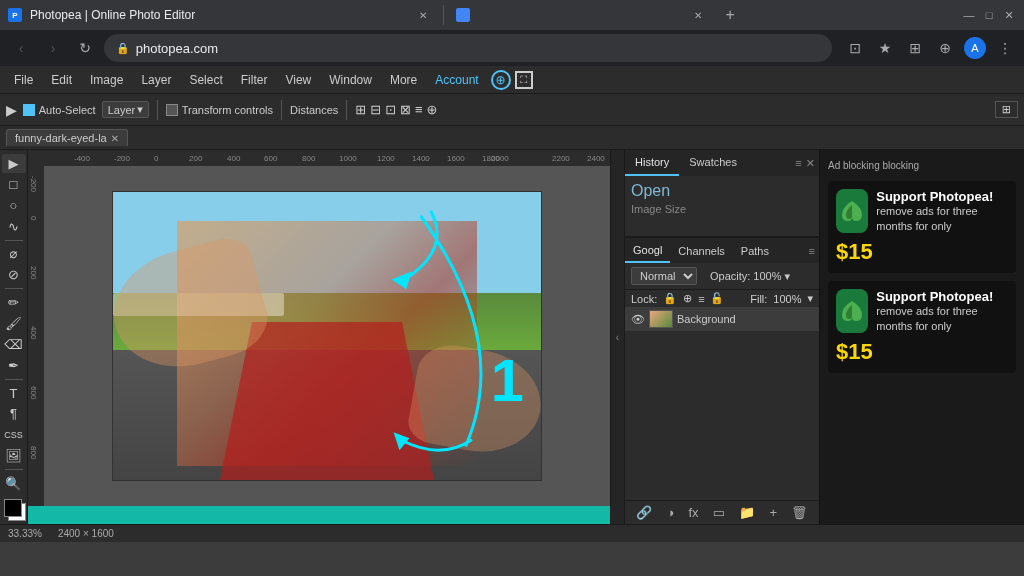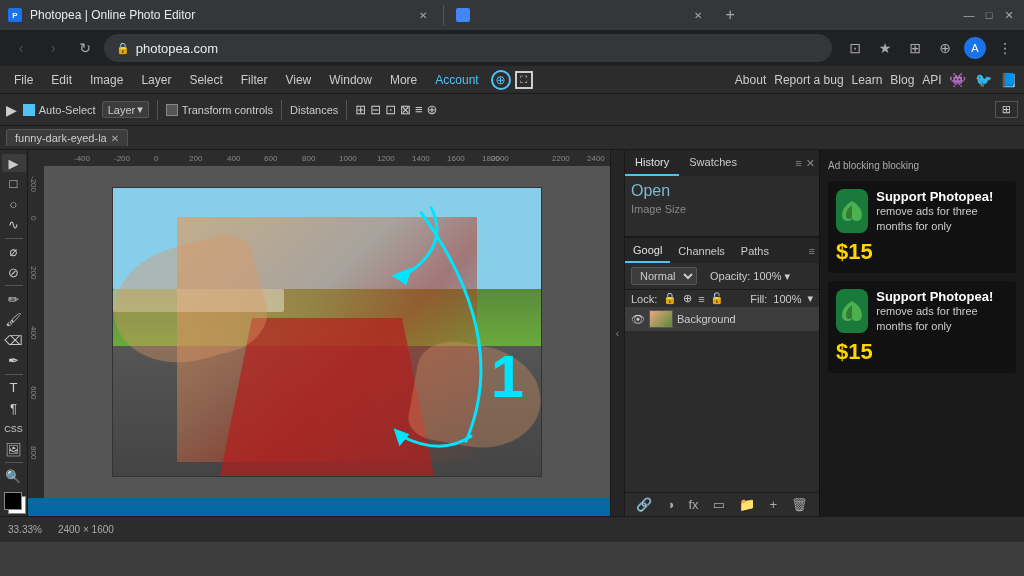--- a/index.html
+++ b/index.html
@@ -14,21 +14,21 @@
     .address-bar { display: flex; align-items: center; height: 36px; background: #202124; padding: 0 8px; gap: 6px; }
     .nav-btn { width: 26px; height: 26px; display: flex; align-items: center; justify-content: center; color: #aaa; font-size: 14px; cursor: pointer; border-radius: 50%; }
     .nav-btn.disabled { color: #555; }
     .url-box { flex: 1; height: 28px; background: #35363a; border-radius: 14px; display: flex; align-items: center; padding: 0 12px; gap: 6px; color: #e8eaed; font-size: 13px; }
     .url-lock { color: #aaa; font-size: 11px; }
     .toolbar-icons { display: flex; align-items: center; gap: 8px; margin-left: 6px; }
     .toolbar-icon { width: 22px; height: 22px; display: flex; align-items: center; justify-content: center; color: #aaa; font-size: 14px; cursor: pointer; border-radius: 50%; }
     .avatar { width: 22px; height: 22px; background: #1a73e8; border-radius: 50%; display: flex; align-items: center; justify-content: center; color: white; font-size: 11px; }
 
     
-    .app { display: flex; flex-direction: column; height: calc(576px - 100px); background: #0369a1; }
+    .app { display: flex; flex-direction: column; height: calc(576px - 100px); background: #14b8a6; }
     .menu-bar { display: flex; align-items: center; height: 28px; background: #2c2c2c; padding: 0 6px; gap: 2px; border-bottom: 1px solid #1a1a1a; }
     .menu-item { padding: 2px 8px; color: #ccc; font-size: 12px; cursor: pointer; border-radius: 3px; }
     .menu-item.active { color: #4fc3f7; }
     .menu-spacer { flex: 1; }
     .menu-right { display: flex; align-items: center; gap: 8px; }
     .menu-right span { color: #ccc; font-size: 12px; cursor: pointer; }
 
     .options-bar { display: flex; align-items: center; height: 32px; background: #2c2c2c; padding: 0 6px; gap: 6px; border-bottom: 1px solid #1a1a1a; }
     .option-item { display: flex; align-items: center; gap: 4px; color: #ccc; font-size: 11px; cursor: pointer; }
     .option-dropdown { display: flex; align-items: center; gap: 2px; background: #3c3c3c; border: 1px solid #555; padding: 1px 5px; border-radius: 2px; font-size: 11px; color: #ccc; }
@@ -81,21 +81,21 @@
 
     
     .ad-panel { width: 205px; background: #1a1a1a; display: flex; flex-direction: column; gap: 8px; padding: 8px; border-left: 1px solid #111; flex-shrink: 0; }
     .ad-block { background: #111; border-radius: 4px; overflow: hidden; }
     .ad-body { padding: 8px; display: flex; flex-direction: column; gap: 4px; }
     .ad-logo { width: 44px; height: 44px; background: #1a7a3c; border-radius: 8px; display: flex; align-items: center; justify-content: center; color: white; font-size: 22px; }
     .ad-title { color: white; font-size: 15px; font-weight: bold; text-align: center; }
     .ad-desc { color: #ccc; font-size: 11px; text-align: center; line-height: 1.4; }
     .ad-price { color: #ffd700; font-size: 22px; font-weight: bold; }
 
-    .status-bar { height: 26px; background: #2c2c2c; display: flex; align-items: center; padding: 0 8px; gap: 16px; font-size: 10px; color: #aaa; border-top: 1px solid #1a1a1a; }
+    .status-bar { height: 18px; background: #2c2c2c; display: flex; align-items: center; padding: 0 8px; gap: 16px; font-size: 10px; color: #aaa; border-top: 1px solid #1a1a1a; }
   </style>
 </head>
 <body>
 
 <div>
 
   <div class="title-bar">
     <div class="tab-favicon" style="font-weight:bold;">P</div>
     <span style="color:#e8eaed;font-size:12px;">Photopea | Online Photo Editor</span>
     <span class="tab-close">✕</span>
@@ -138,30 +138,20 @@
     <div class="menu-item">Layer</div>
     <div class="menu-item">Select</div>
     <div class="menu-item">Filter</div>
     <div class="menu-item">View</div>
     <div class="menu-item">Window</div>
     <div class="menu-item">More</div>
     <div class="menu-item active">Account</div>
     <div style="width:20px;height:20px;border:2px solid #4fc3f7;border-radius:50%;display:flex;align-items:center;justify-content:center;color:#4fc3f7;font-size:12px;margin-left:2px;">⊕</div>
     <div style="border:2px solid #ccc;width:18px;height:18px;display:flex;align-items:center;justify-content:center;color:#ccc;font-size:10px;margin-left:2px;">⛶</div>
     <div class="menu-spacer"></div>
-    <div class="menu-right">
-      <span>About</span>
-      <span>Report a bug</span>
-      <span>Learn</span>
-      <span>Blog</span>
-      <span>API</span>
-      <span style="font-size:14px;">👾</span>
-      <span style="font-size:14px;">🐦</span>
-      <span style="font-size:14px;">📘</span>
-    </div>
   </div>
 
   <div class="options-bar">
     <div class="option-item">
       <span style="font-size:14px;color:#ccc;">▶</span>
     </div>
     <div class="option-item">
       <div class="checkbox-box" style="background:#4fc3f7;border-color:#4fc3f7;"></div>
       <span>Auto-Select</span>
     </div>

